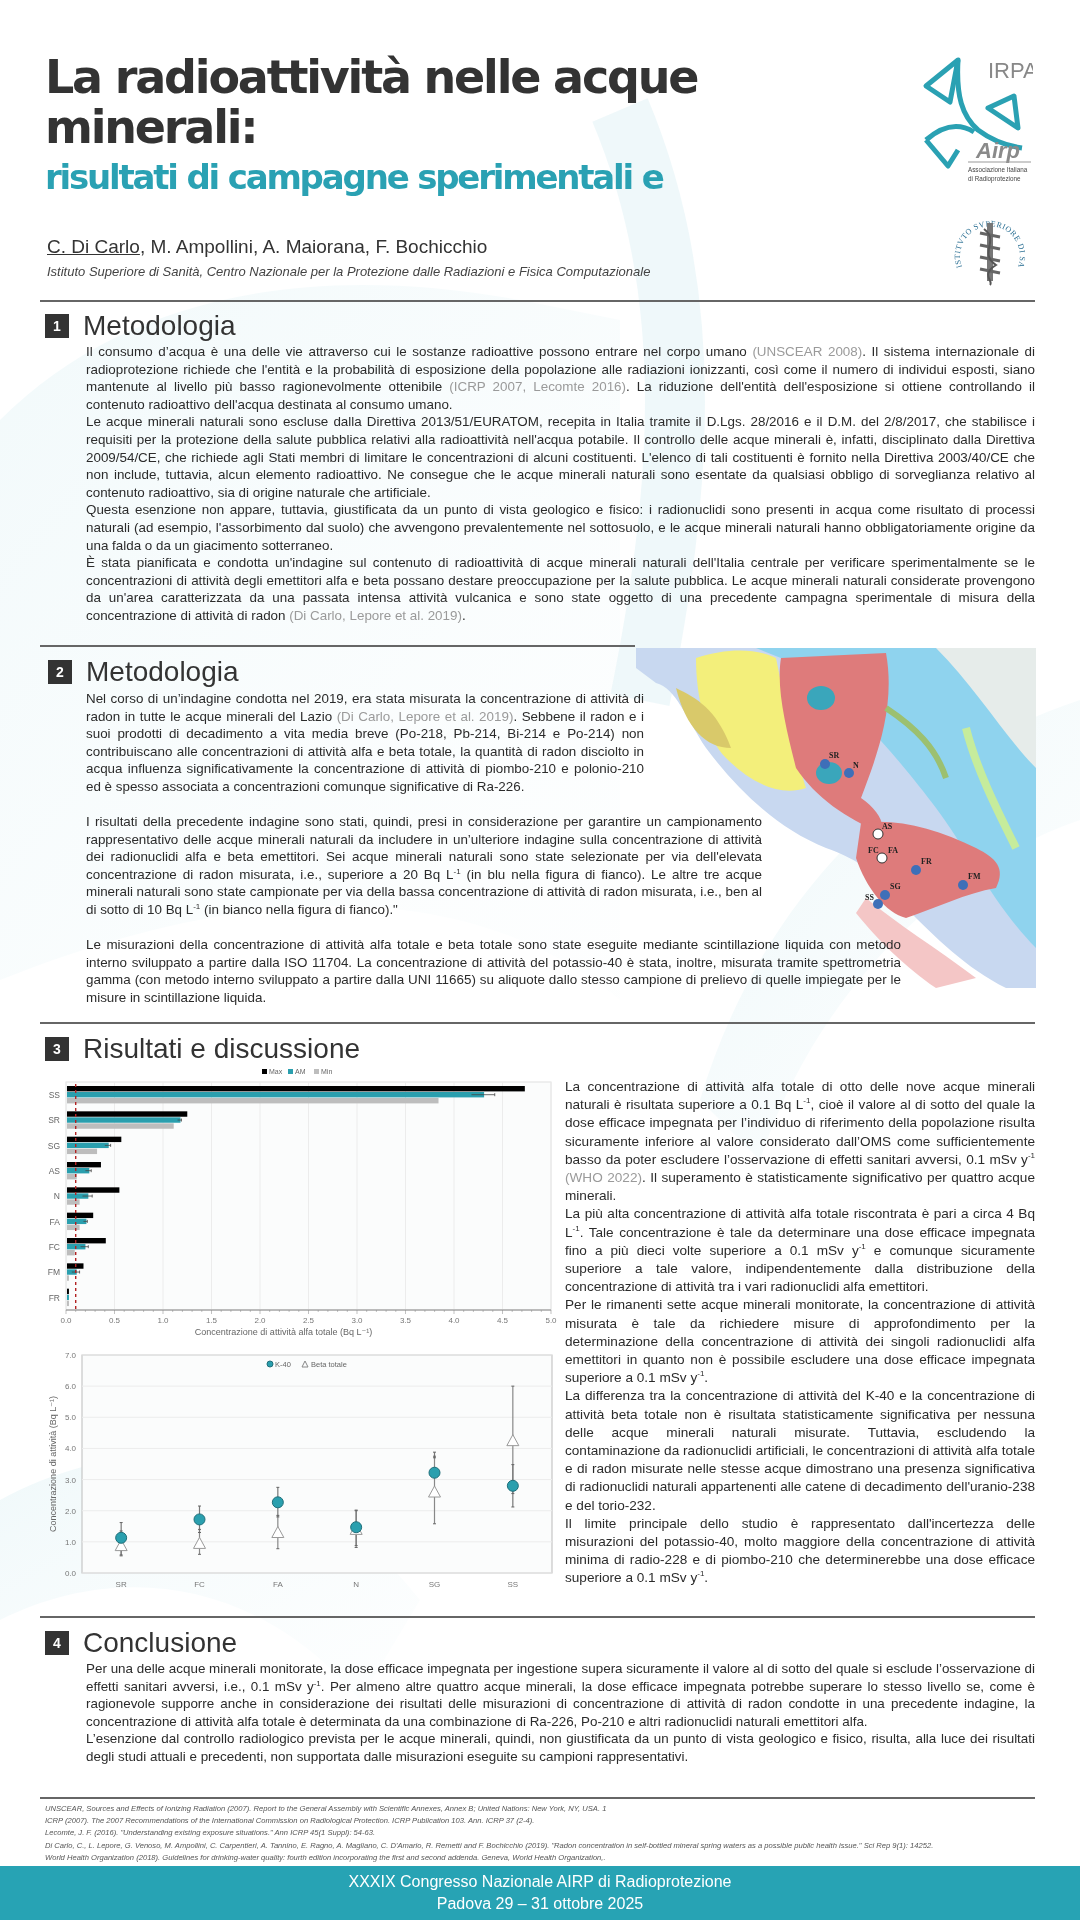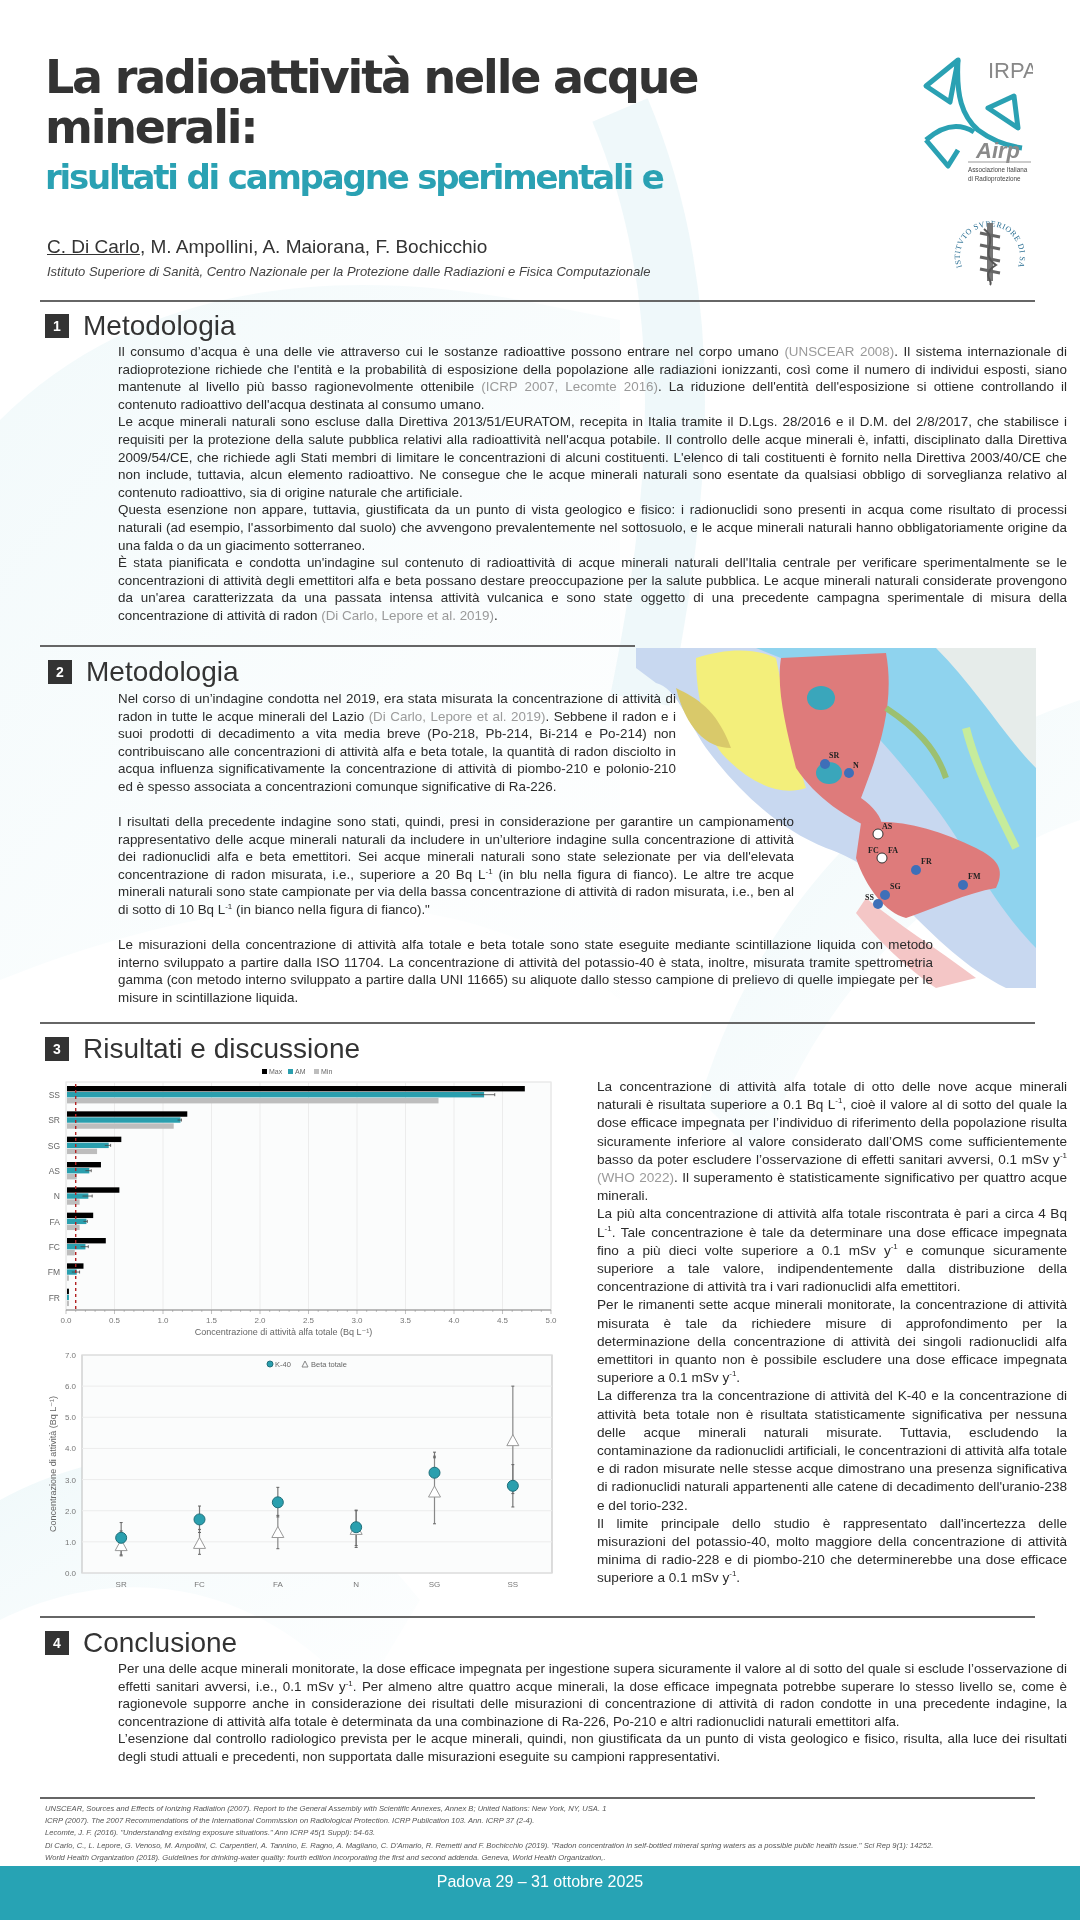--- a/index.html
+++ b/index.html
@@ -17,21 +17,21 @@
   .affiliation { position: absolute; left: 47px; top: 264px; font-size: 13px; font-style: italic; color: #444; }
   .logo-airp { position: absolute; left: 918px; top: 56px; width: 115px; height: 135px; }
   .logo-iss { position: absolute; left: 950px; top: 205px; width: 80px; height: 85px; }
 
   .rule { position: absolute; left: 40px; right: 45px; height: 2px; background: #666; }
 
   .sec-head { position: absolute; left: 45px; display: flex; align-items: center; gap: 14px; }
   .sec-num { width: 24px; height: 24px; background: #333; color: #fff; font-size: 14px; font-weight: bold; display: flex; align-items: center; justify-content: center; }
   .sec-title { font-size: 28px; color: #333; }
 
-  .para { position: absolute; font-size: 13.4px; line-height: 17.6px; text-align: justify; color: #2b2b2b; margin-left: 32px; }
+  .para { position: absolute; font-size: 13.4px; line-height: 17.6px; text-align: justify; color: #2b2b2b; }
   .para p { margin: 0; }
   .cite { color: #9a9a9a; }
   sup { font-size: 8px; vertical-align: super; line-height: 0; }
 
   .map { position: absolute; left: 636px; top: 648px; width: 400px; height: 340px; }
 
   
   .chart { position: absolute; }
   .chart svg text { font-family: "Liberation Sans", "DejaVu Sans", sans-serif; }
 
@@ -409,15 +409,16 @@
 
   <div class="refs">
     <div>UNSCEAR, Sources and Effects of Ionizing Radiation (2007). Report to the General Assembly with Scientific Annexes, Annex B; United Nations: New York, NY, USA. 1</div>
     <div>ICRP (2007). The 2007 Recommendations of the International Commission on Radiological Protection. ICRP Publication 103. Ann. ICRP 37 (2-4).</div>
     <div>Lecomte, J. F. (2016). "Understanding existing exposure situations." Ann ICRP 45(1 Suppl): 54-63.</div>
     <div>Di Carlo, C., L. Lepore, G. Venoso, M. Ampollini, C. Carpentieri, A. Tannino, E. Ragno, A. Magliano, C. D'Amario, R. Remetti and F. Bochicchio (2019). "Radon concentration in self-bottled mineral spring waters as a possible public health issue." Sci Rep 9(1): 14252.</div>
     <div>World Health Organization (2018). Guidelines for drinking-water quality: fourth edition incorporating the first and second addenda. Geneva, World Health Organization,.</div>
   </div>
 
   <div class="footer">
+    <div>XXXIX Congresso Nazionale AIRP di Radioprotezione</div>
     <div>Padova 29 – 31 ottobre 2025</div>
   </div>
 </div>
 
 </body></html>

